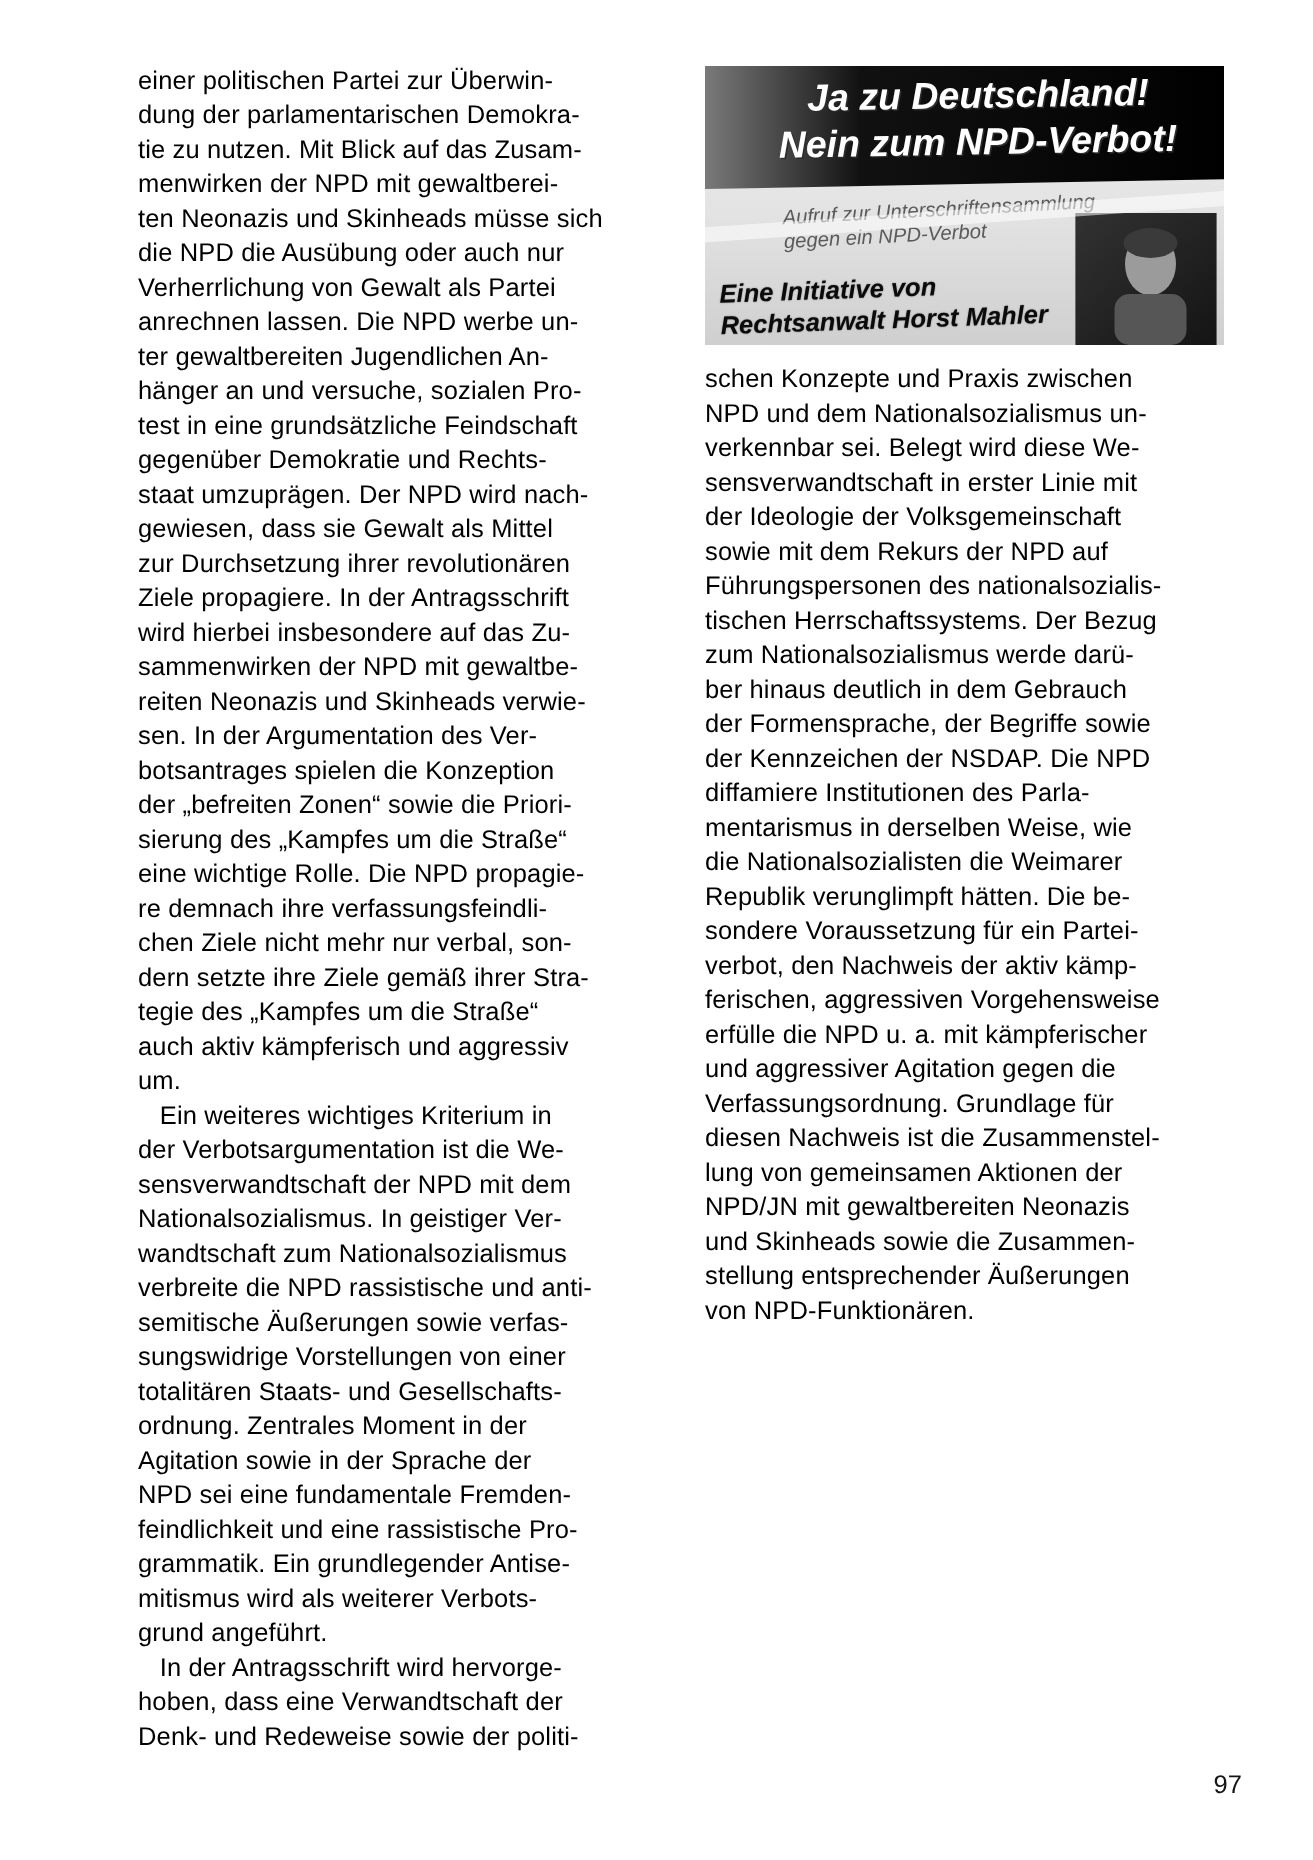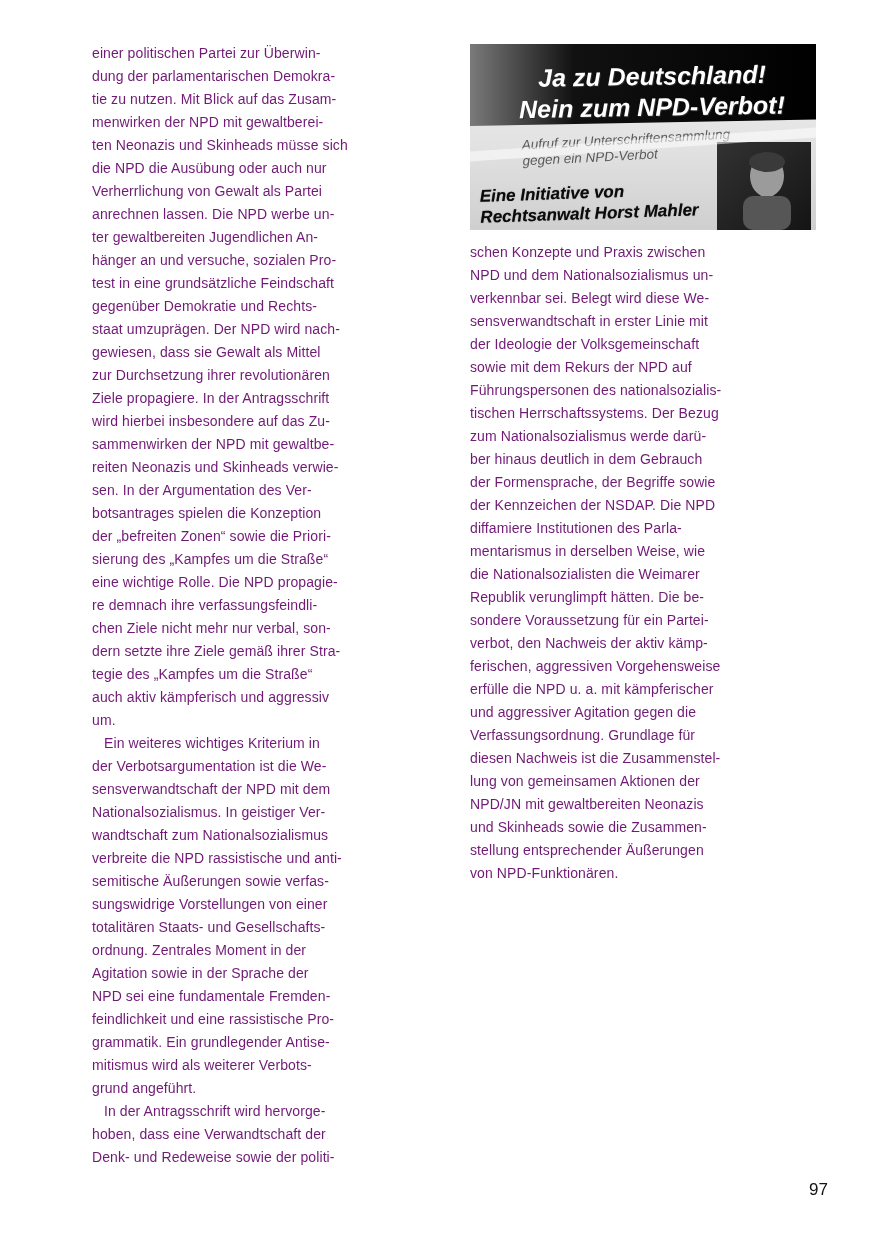--- a/index.html
+++ b/index.html
@@ -7,23 +7,23 @@
     width:875px;height:1240px;
     background:#ffffff;
     font-family:"Liberation Sans",sans-serif;
     color:#141414;
     position:relative;
     overflow:hidden;
   }
   .column{
     position:absolute;
     white-space:pre-wrap;
-    font-size:14px;
+    font-size:17px;
     line-height:23px;
-    color:#701a75;
+    color:#000000;
     letter-spacing:0.1px;
   }
   .left-column{ left:92px; top:42px; width:372px; }
   .right-column{ left:470px; top:241px; width:372px; }
 
   
   .flyer{
     position:absolute;
     left:470px; top:44px;
     width:346px; height:186px;
@@ -38,21 +38,21 @@
     background:rgba(255,255,255,0.55);
     transform:rotate(-4deg);
     pointer-events:none;
   }
   .flyer-top{
     position:absolute;
     left:0; top:0;
     width:100%; height:82px;
     background:linear-gradient(90deg,#7a7a7a 0%,#111 30%,#000 100%);
     clip-path:polygon(0 0,100% 0,100% 92%,0 100%);
-    padding-top:17px;
+    padding-top:5px;
     box-sizing:border-box;
   }
   .flyer-title{
     color:#ffffff;
     font-weight:bold;
     font-style:italic;
     font-size:25px;
     line-height:31px;
     text-align:center;
     transform:rotate(-1deg);

